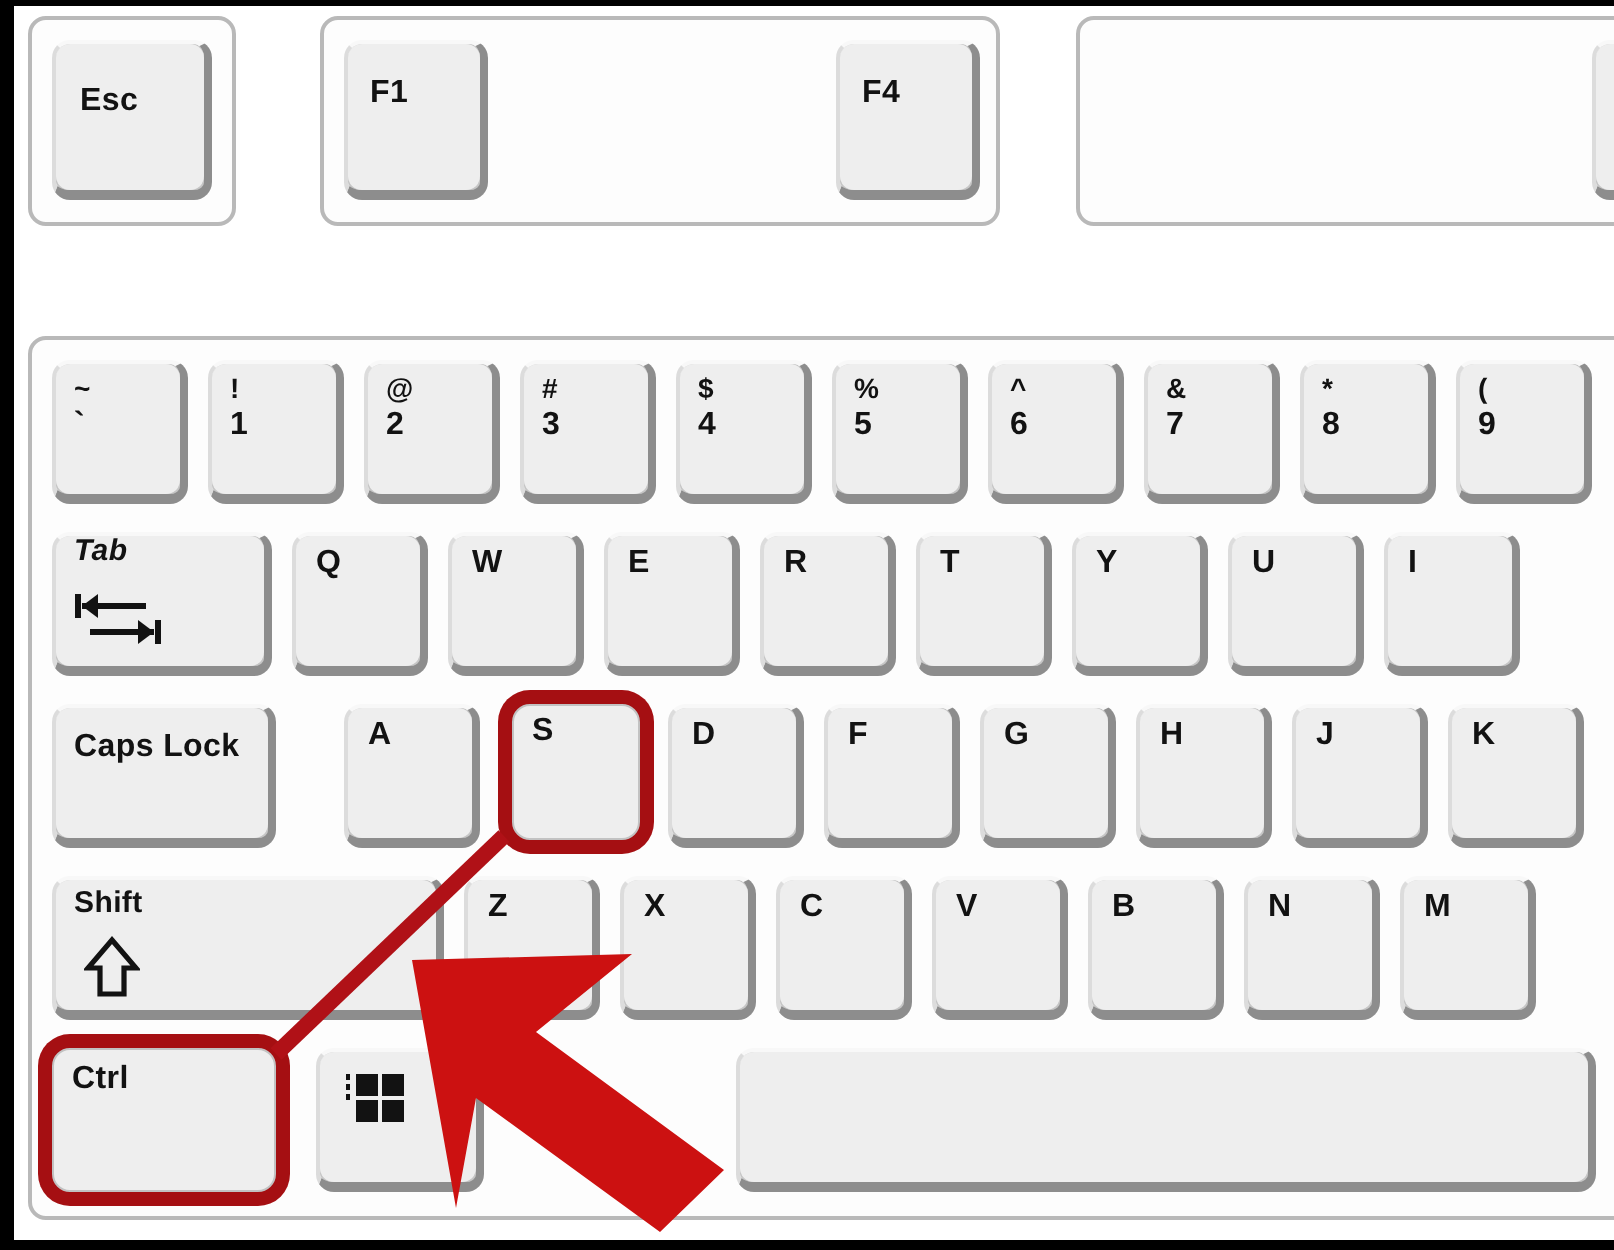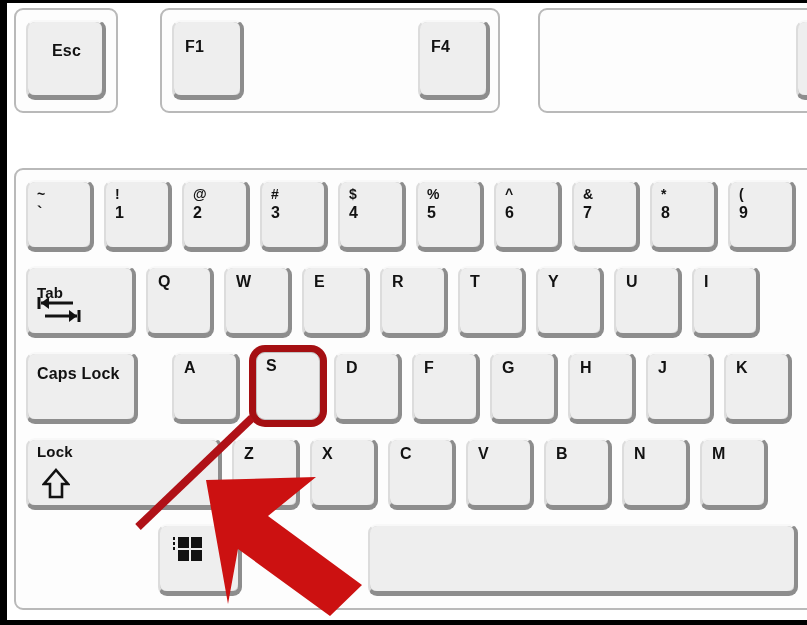--- a/index.html
+++ b/index.html
@@ -68,21 +68,21 @@
     font-family: "Liberation Sans", sans-serif;
   }
   .key .legend.two-line .upper { display: block; font-size: 14px; }
   .key .legend.two-line .lower { display: block; font-size: 16px; margin-top: 3px; }
 
   
   .key.alpha .legend { left: 10px; top: 6px; font-size: 16px; }
 
   
   .key.fn .legend { left: 11px; top: 17px; font-size: 16px; }
-  .key.esc .legend { left: 24px; top: 21px; font-size: 16px; }
+  .key.esc .legend { left: 12px; top: 21px; font-size: 16px; }
 
   
   .key.highlight {
     border: none;
     box-shadow: none;
     background: transparent;
   }
   .key.highlight .cap {
     inset: 0;
     background: #eeeeee;
@@ -210,21 +210,21 @@
   <div class="key" style="left:728px; top:180px; width:68px; height:72px;">
     <div class="cap"></div>
     <span class="legend two-line">
       <span class="upper">(</span>
       <span class="lower">9</span>
     </span>
   </div>
 
   <div class="key" style="left:26px; top:266px; width:110px; height:72px;">
     <div class="cap"></div>
-    <span class="legend" style="top:17px;">Tab</span>
+    <span class="legend" style="top:0;font-style:italic;">Tab</span>
     <svg class="glyph" style="left:9px; top:26px;" width="44" height="30" viewBox="0 0 44 30">
       <path d="M4 9 H36" stroke="#121212" stroke-width="3" fill="none"></path>
       <path d="M4 9 l8 -6 v12 z" fill="#121212"></path>
       <path d="M2 3 v12" stroke="#121212" stroke-width="3"></path>
       <path d="M8 22 H40" stroke="#121212" stroke-width="3" fill="none"></path>
       <path d="M40 22 l-8 -6 v12 z" fill="#121212"></path>
       <path d="M42 16 v12" stroke="#121212" stroke-width="3"></path>
     </svg>
   </div>
   <div class="key alpha" style="left:146px; top:266px; width:68px; height:72px;">
@@ -294,21 +294,21 @@
     <div class="cap"></div>
     <span class="legend">J</span>
   </div>
   <div class="key alpha" style="left:724px; top:352px; width:68px; height:72px;">
     <div class="cap"></div>
     <span class="legend">K</span>
   </div>
 
   <div class="key" style="left:26px; top:438px; width:196px; height:72px;">
     <div class="cap"></div>
-    <span class="legend" style="top:4px;">Lock</span>
+    <span class="legend" style="top:4px;">Shift</span>
     <svg class="glyph" style="left:14px; top:28px;" width="28" height="32" viewBox="0 0 28 32">
       <path d="M14 2 L26 16 H20 V29 H8 V16 H2 Z" fill="none" stroke="#121212" stroke-width="2.6" stroke-linejoin="miter"></path>
     </svg>
   </div>
   <div class="key alpha" style="left:232px; top:438px; width:68px; height:72px;">
     <div class="cap"></div>
     <span class="legend">Z</span>
   </div>
   <div class="key alpha" style="left:310px; top:438px; width:68px; height:72px;">
     <div class="cap"></div>
@@ -328,20 +328,24 @@
   </div>
   <div class="key alpha" style="left:622px; top:438px; width:68px; height:72px;">
     <div class="cap"></div>
     <span class="legend">N</span>
   </div>
   <div class="key alpha" style="left:700px; top:438px; width:68px; height:72px;">
     <div class="cap"></div>
     <span class="legend">M</span>
   </div>
 
+  <div class="key highlight" style="left:26px; top:524px; width:112px; height:72px; --hl:#a50f12; z-index:14;">
+    <div class="cap"></div>
+    <span class="legend" style="left:10px; top:8px; font-size:16px;">Ctrl</span>
+  </div>
 
   <div class="key" style="left:158px; top:524px; width:84px; height:72px;">
     <div class="cap"></div>
     <svg class="glyph" style="left:10px; top:10px;" width="34" height="30" viewBox="0 0 34 30">
       <rect x="3" y="1" width="2" height="3" fill="#121212"></rect>
       <rect x="3" y="6" width="2" height="3" fill="#121212"></rect>
       <rect x="3" y="11" width="2" height="3" fill="#121212"></rect>
       <rect x="8" y="1" width="11" height="11" fill="#121212"></rect>
       <rect x="21" y="1" width="11" height="11" fill="#121212"></rect>
       <rect x="8" y="14" width="11" height="11" fill="#121212"></rect>

